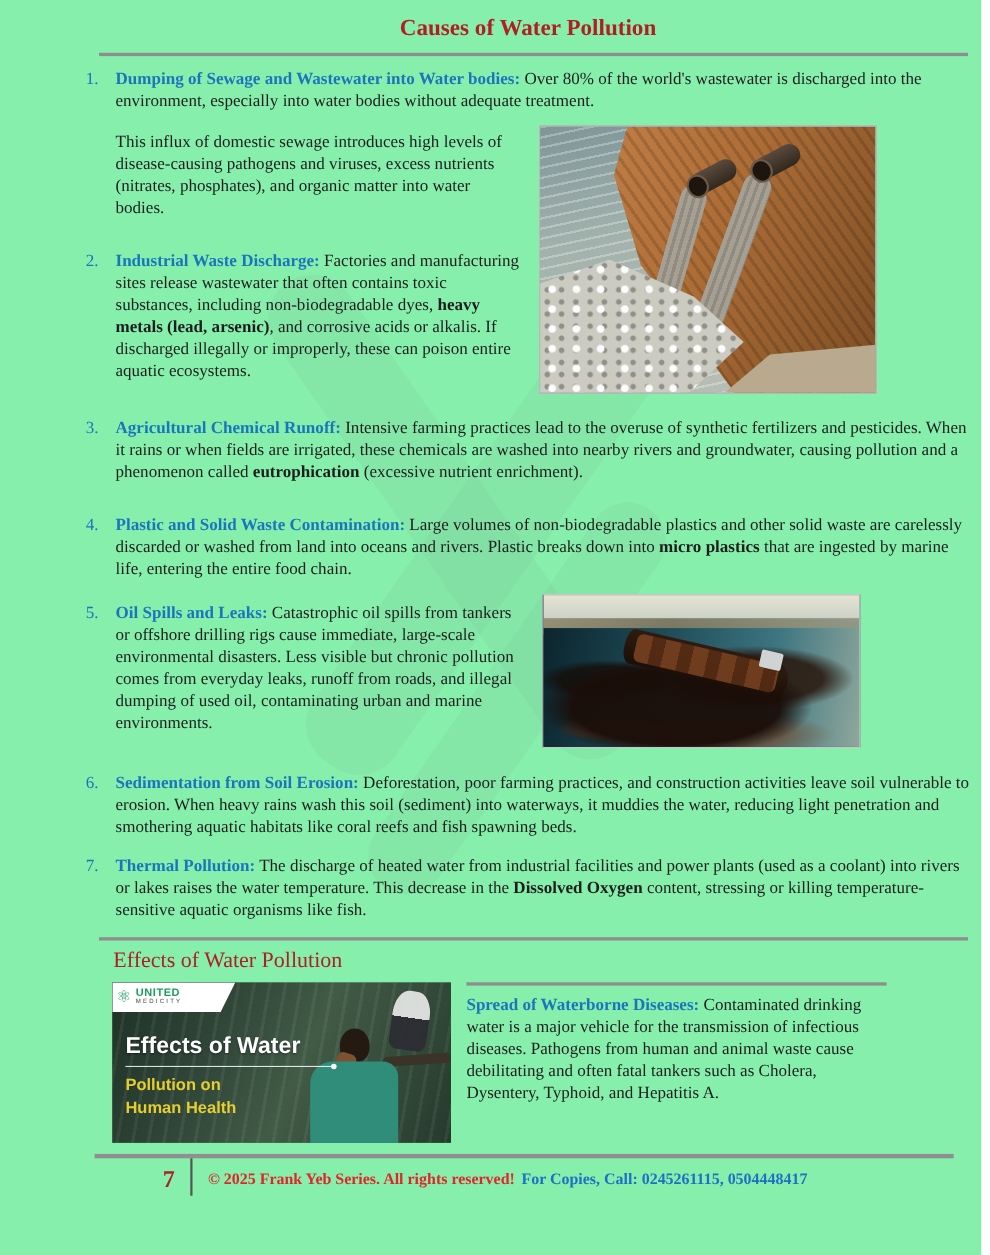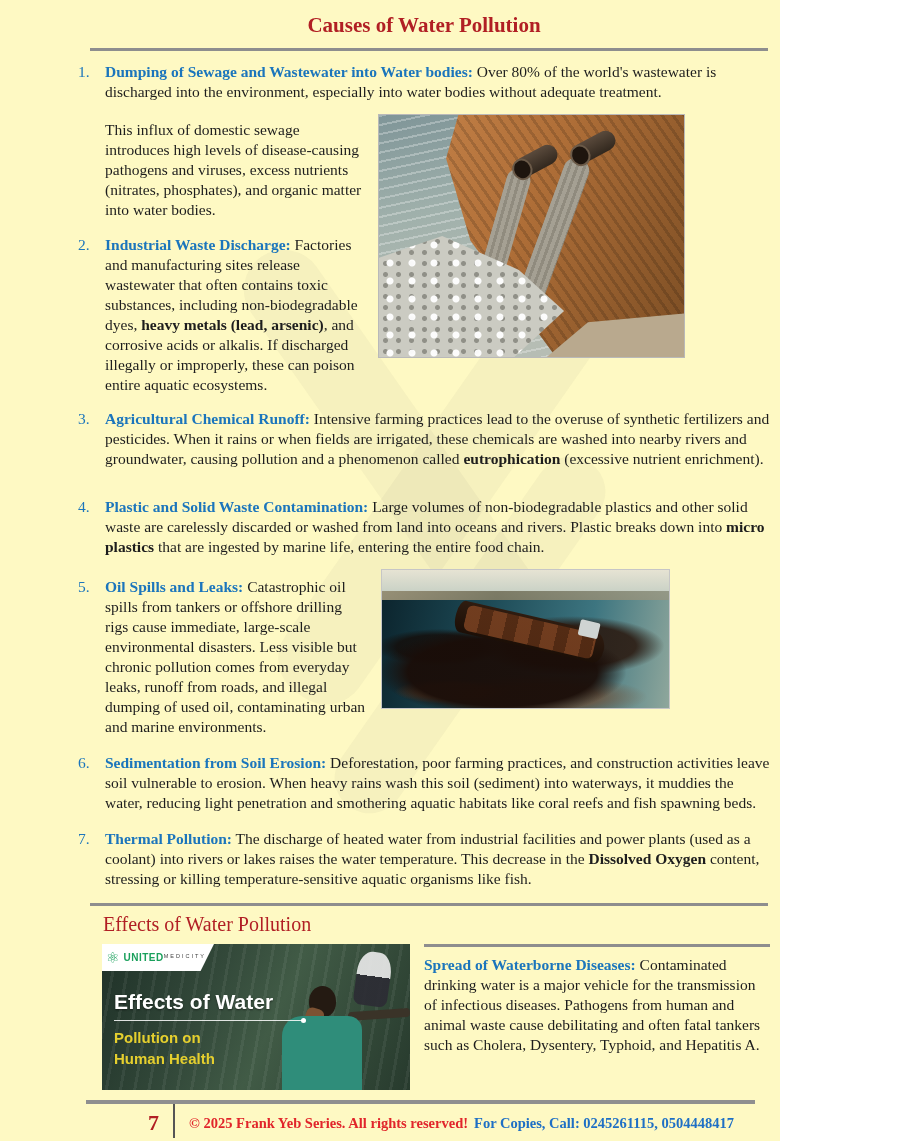--- a/index.html
+++ b/index.html
@@ -1,16 +1,16 @@
 <!DOCTYPE html>
 <html><head>
 <meta charset="utf-8">
 <style>
   html,body{margin:0;padding:0;background:#ffffff;}
-  .page{position:relative;width:780px;height:1141px;background:#fef9c3;overflow:hidden;
+  .page{position:relative;width:892px;height:1141px;background:#86efac;overflow:hidden;
         font-family:"Liberation Serif",serif;color:#1d1d1d;}
   .content{position:relative;padding:12px 10px 0 78px;z-index:2;}
   
   .wm{position:absolute;z-index:1;pointer-events:none;}
   .wm-bar{position:absolute;background:rgba(90,90,90,0.05);border-radius:40px;}
   .wm-b1{width:560px;height:90px;left:180px;top:420px;transform:rotate(-55deg);}
   .wm-b2{width:520px;height:80px;left:150px;top:430px;transform:rotate(55deg);}
   .wm-b3{width:420px;height:70px;left:260px;top:600px;transform:rotate(-55deg);}
 
   .title{text-align:center;font-size:21px;font-weight:bold;color:#b11f24;line-height:26px;}
@@ -18,21 +18,21 @@
   .rule2{height:3px;background:#8e8e8e;margin:14px 2px 0 12px;}
 
   .item{font-size:15.5px;line-height:20px;padding-left:27px;text-indent:-27px;}
   .item .num{display:inline-block;width:27px;text-indent:0;color:#1b75bc;}
   .hd{color:#1b75bc;font-weight:bold;}
   b{font-weight:bold;}
   #item1{margin-top:11px;}
   .sec1{margin-top:18px;}
   .sec1::after,.sec2::after{content:"";display:block;clear:both;}
   .para{margin:0 0 0 27px;font-size:15.5px;line-height:20px;}
-  #item2{margin-top:15px;}
+  #item2{margin-top:28px;}
   #item3{margin-top:14px;}
   #item4{margin-top:28px;}
   .sec2{margin-top:20px;}
   #item6{margin-top:16px;}
   #item7{margin-top:16px;}
 
   
   .img1{float:right;width:305px;height:242px;margin:-6px 85px 8px 15px;position:relative;
         overflow:hidden;border:1px solid #b9b9b9;background:#9fb0ac;}
   .img1 .water{position:absolute;inset:0;background:linear-gradient(170deg,#7f9598 0%,#9fb0ab 35%,#b6bdb4 70%);}
@@ -93,21 +93,21 @@
 
   
   .poster{position:relative;width:308px;height:146px;overflow:hidden;flex:none;
         background:linear-gradient(115deg,#1f3128 0%,#33493a 35%,#415b46 55%,#273a2d 100%);
         font-family:"Liberation Sans",sans-serif;}
   .poster::before{content:"";position:absolute;inset:0;
         background:repeating-linear-gradient(100deg,rgba(255,255,255,.06) 0 3px,transparent 3px 14px);}
   .tab{position:absolute;top:0;left:0;width:104px;height:27px;background:#ffffff;
         clip-path:polygon(0 0,100% 0,88% 100%,0 100%);display:flex;align-items:center;gap:4px;padding:0 4px;}
   .atom{color:#1aa05c;font-size:15px;line-height:15px;}
-  .brand{display:flex;flex-direction:row;line-height:1;}
+  .brand{display:flex;flex-direction:column;line-height:1;}
   .brand .b1{color:#1aa05c;font-weight:bold;font-size:10px;letter-spacing:.5px;}
   .brand .b2{color:#444;font-size:5.5px;letter-spacing:2px;margin-top:1px;}
   .pline1{position:absolute;left:12px;top:46px;color:#fff;font-size:21px;font-weight:bold;
         text-shadow:0 1px 2px rgba(0,0,0,.5);}
   .punder{position:absolute;left:12px;top:76px;width:190px;height:1px;background:rgba(255,255,255,.85);}
   .punder::after{content:"";position:absolute;right:-2px;top:-2px;width:5px;height:5px;border-radius:50%;background:#fff;}
   .pline2{position:absolute;left:12px;top:85px;color:#e5cf2e;font-size:15px;font-weight:bold;}
   .pline3{position:absolute;left:12px;top:106px;color:#e5cf2e;font-size:15px;font-weight:bold;}
   .fig-back{position:absolute;right:20px;top:8px;width:34px;height:54px;opacity:.92;transform:rotate(8deg);
         background:linear-gradient(180deg,#e8e8e8 0 45%,#2c2c34 45% 100%);border-radius:40% 40% 8px 8px;}

